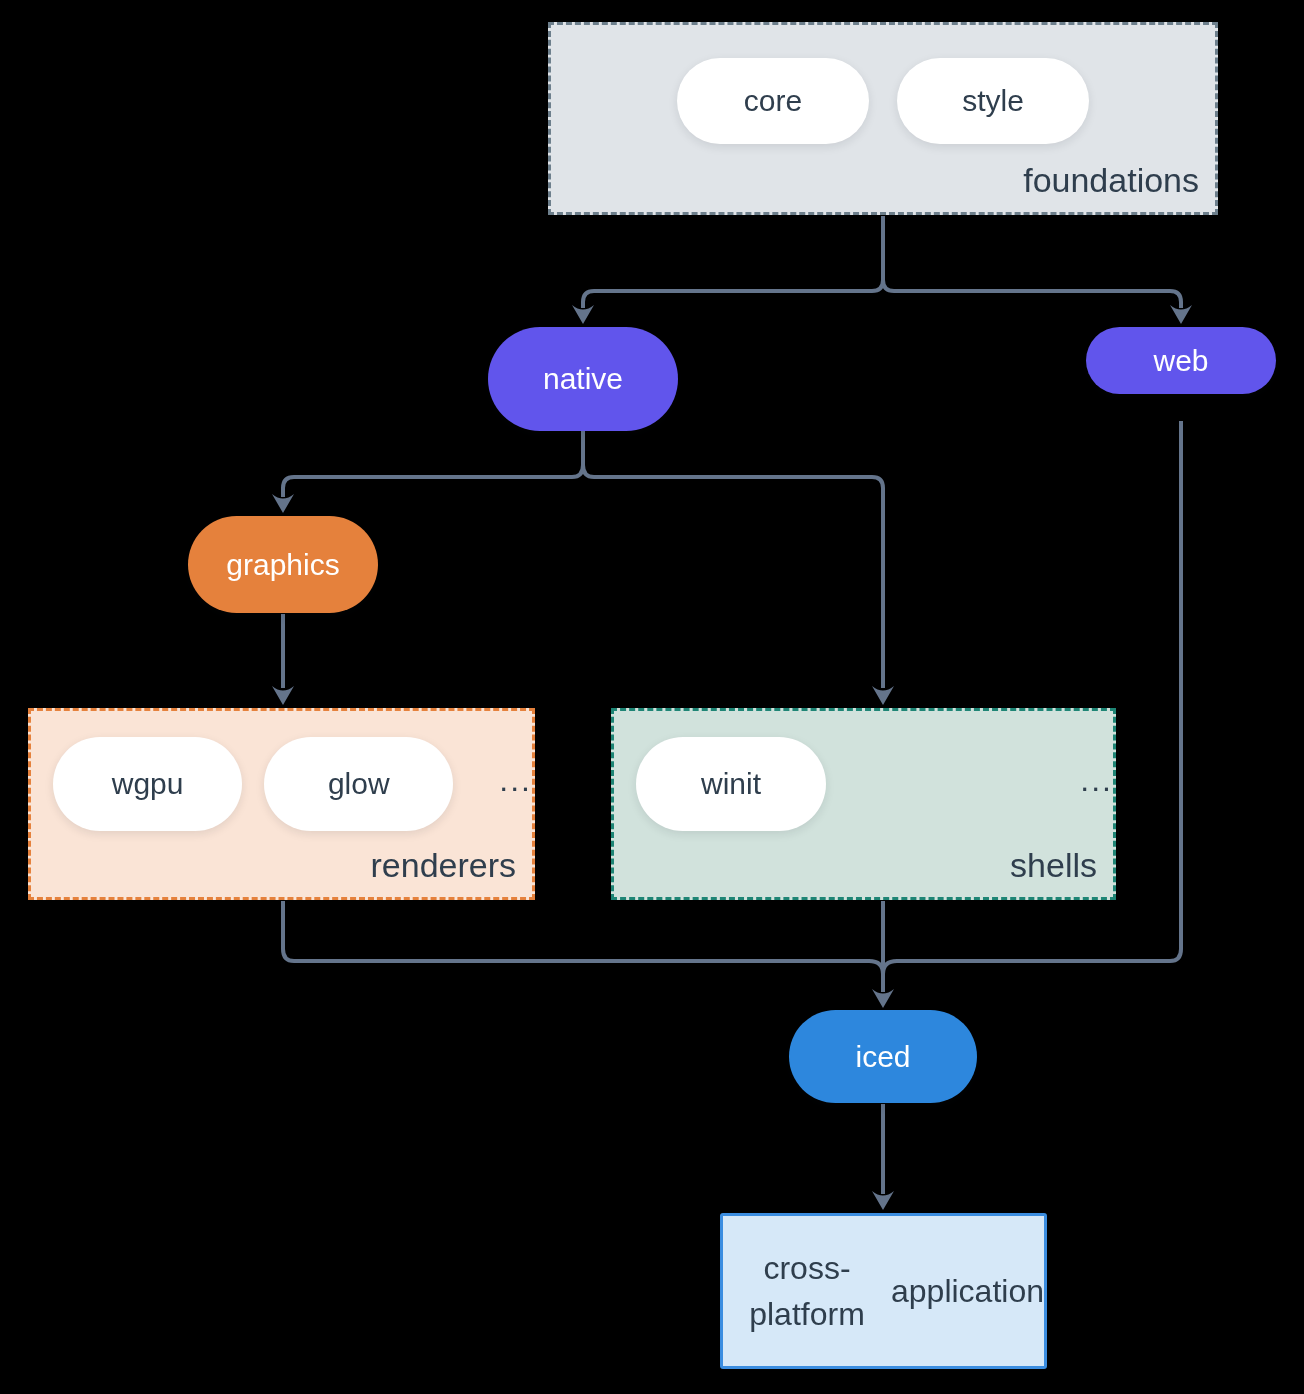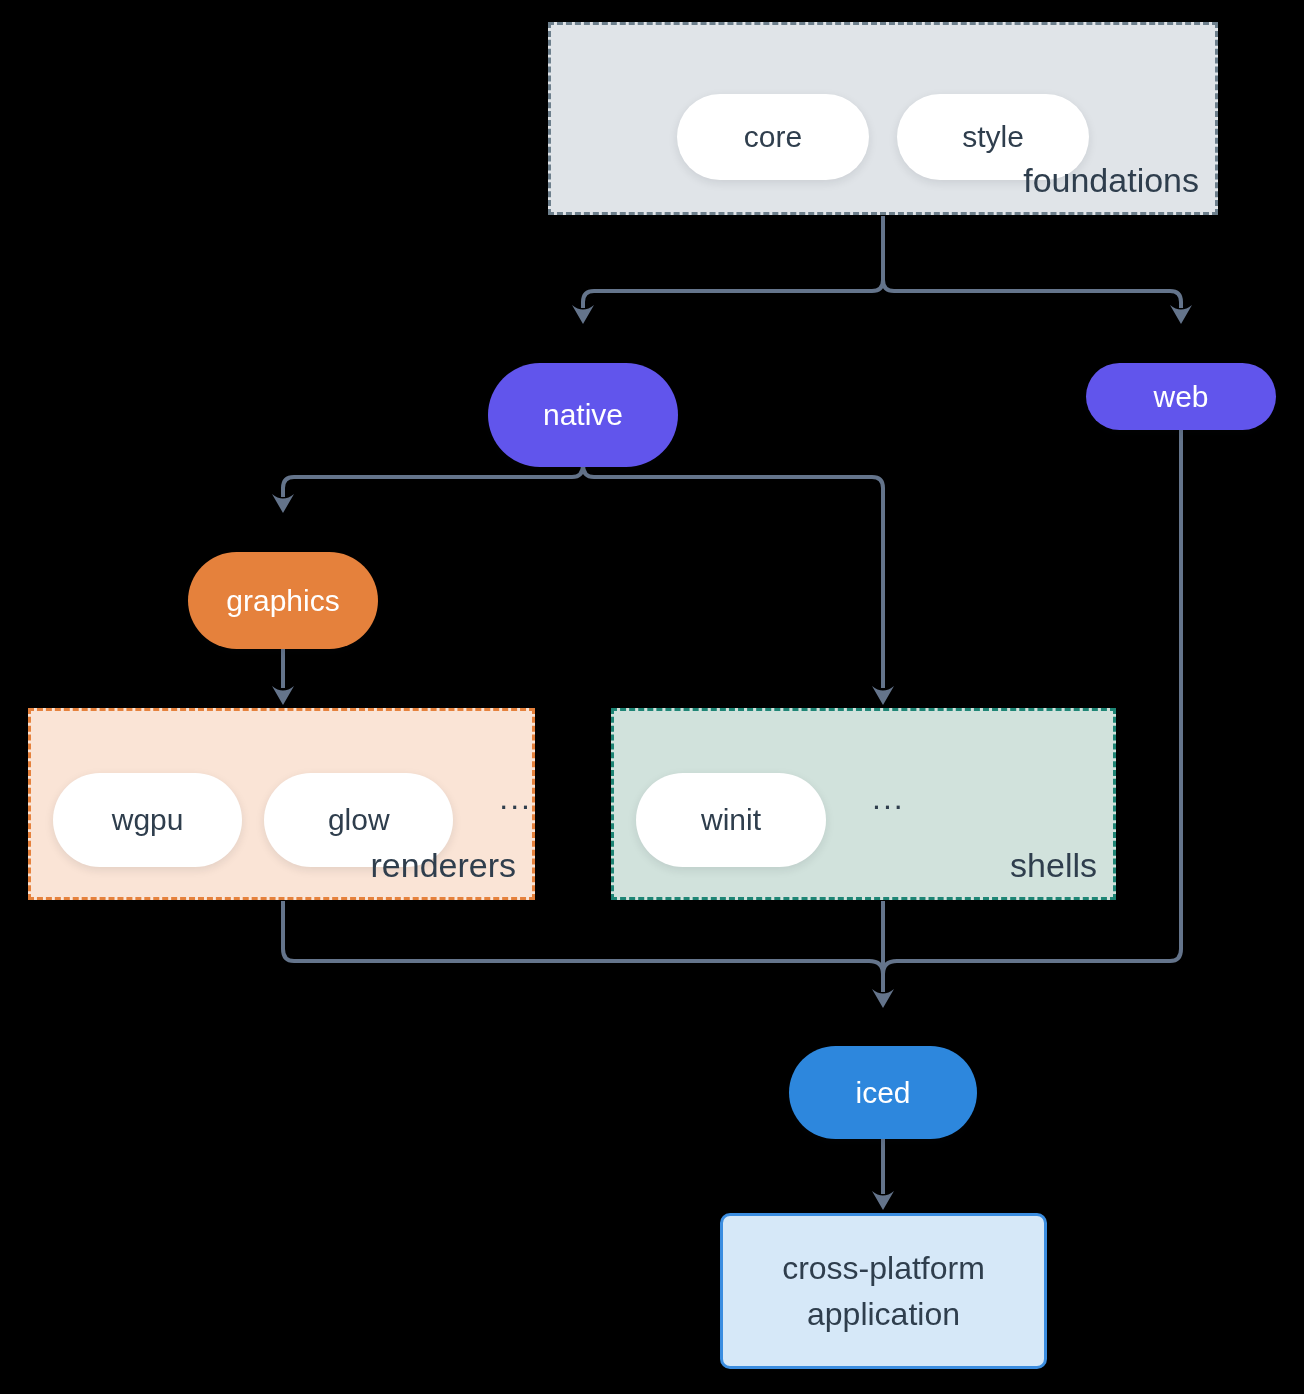--- a/index.html
+++ b/index.html
@@ -64,21 +64,20 @@
     font-size:34px;
     color:var(--text-dark);
   }
   .pill{
     display:flex;
     align-items:center;
     justify-content:center;
     font-size:30px;
     border-radius:999px;
     box-shadow:0 3px 10px rgba(20,30,40,0.10);
-    margin-top:36px;
   }
   .pill.white{
     background:var(--white);
     color:var(--text-dark);
     width:192px;
     height:86px;
   }
   .group-box.peach .pill.white,
   .group-box.sage .pill.white{
     width:190px;
@@ -109,21 +108,21 @@
     background:var(--orange-light);
     border-color:var(--orange);
   }
   .group-box.sage{
     left:611px;top:708px;width:505px;height:192px;
     background:var(--teal-light);
     border-color:var(--teal);
   }
   .group-box.peach .pill-row,
   .group-box.sage .pill-row{
-    justify-content:flex-start;
+    justify-content:space-between;
     gap:22px;
     padding:26px 0 0 22px;
   }
   .native-pill{
     left:488px;top:327px;width:190px;height:104px;
     background:var(--purple);
   }
   .web-pill{
     left:1086px;top:327px;width:190px;height:67px;
     background:var(--purple);
@@ -134,23 +133,23 @@
   }
   .iced-pill{
     left:789px;top:1010px;width:188px;height:93px;
     background:var(--blue);
   }
   .app-box{
     position:absolute;
     left:720px;top:1213px;width:327px;height:156px;
     background:var(--blue-light);
     border:3px solid var(--blue-border);
-    border-radius:10px;
-    display:flex;
-    flex-direction:column;
+    border-radius:3px;
+    display:flex;
+    flex-direction:row;
     align-items:center;
     justify-content:center;
     font-size:32px;
     line-height:1.45;
     color:var(--text-dark);
     text-align:center;
   }
 </style>
 </head>
 <body>

